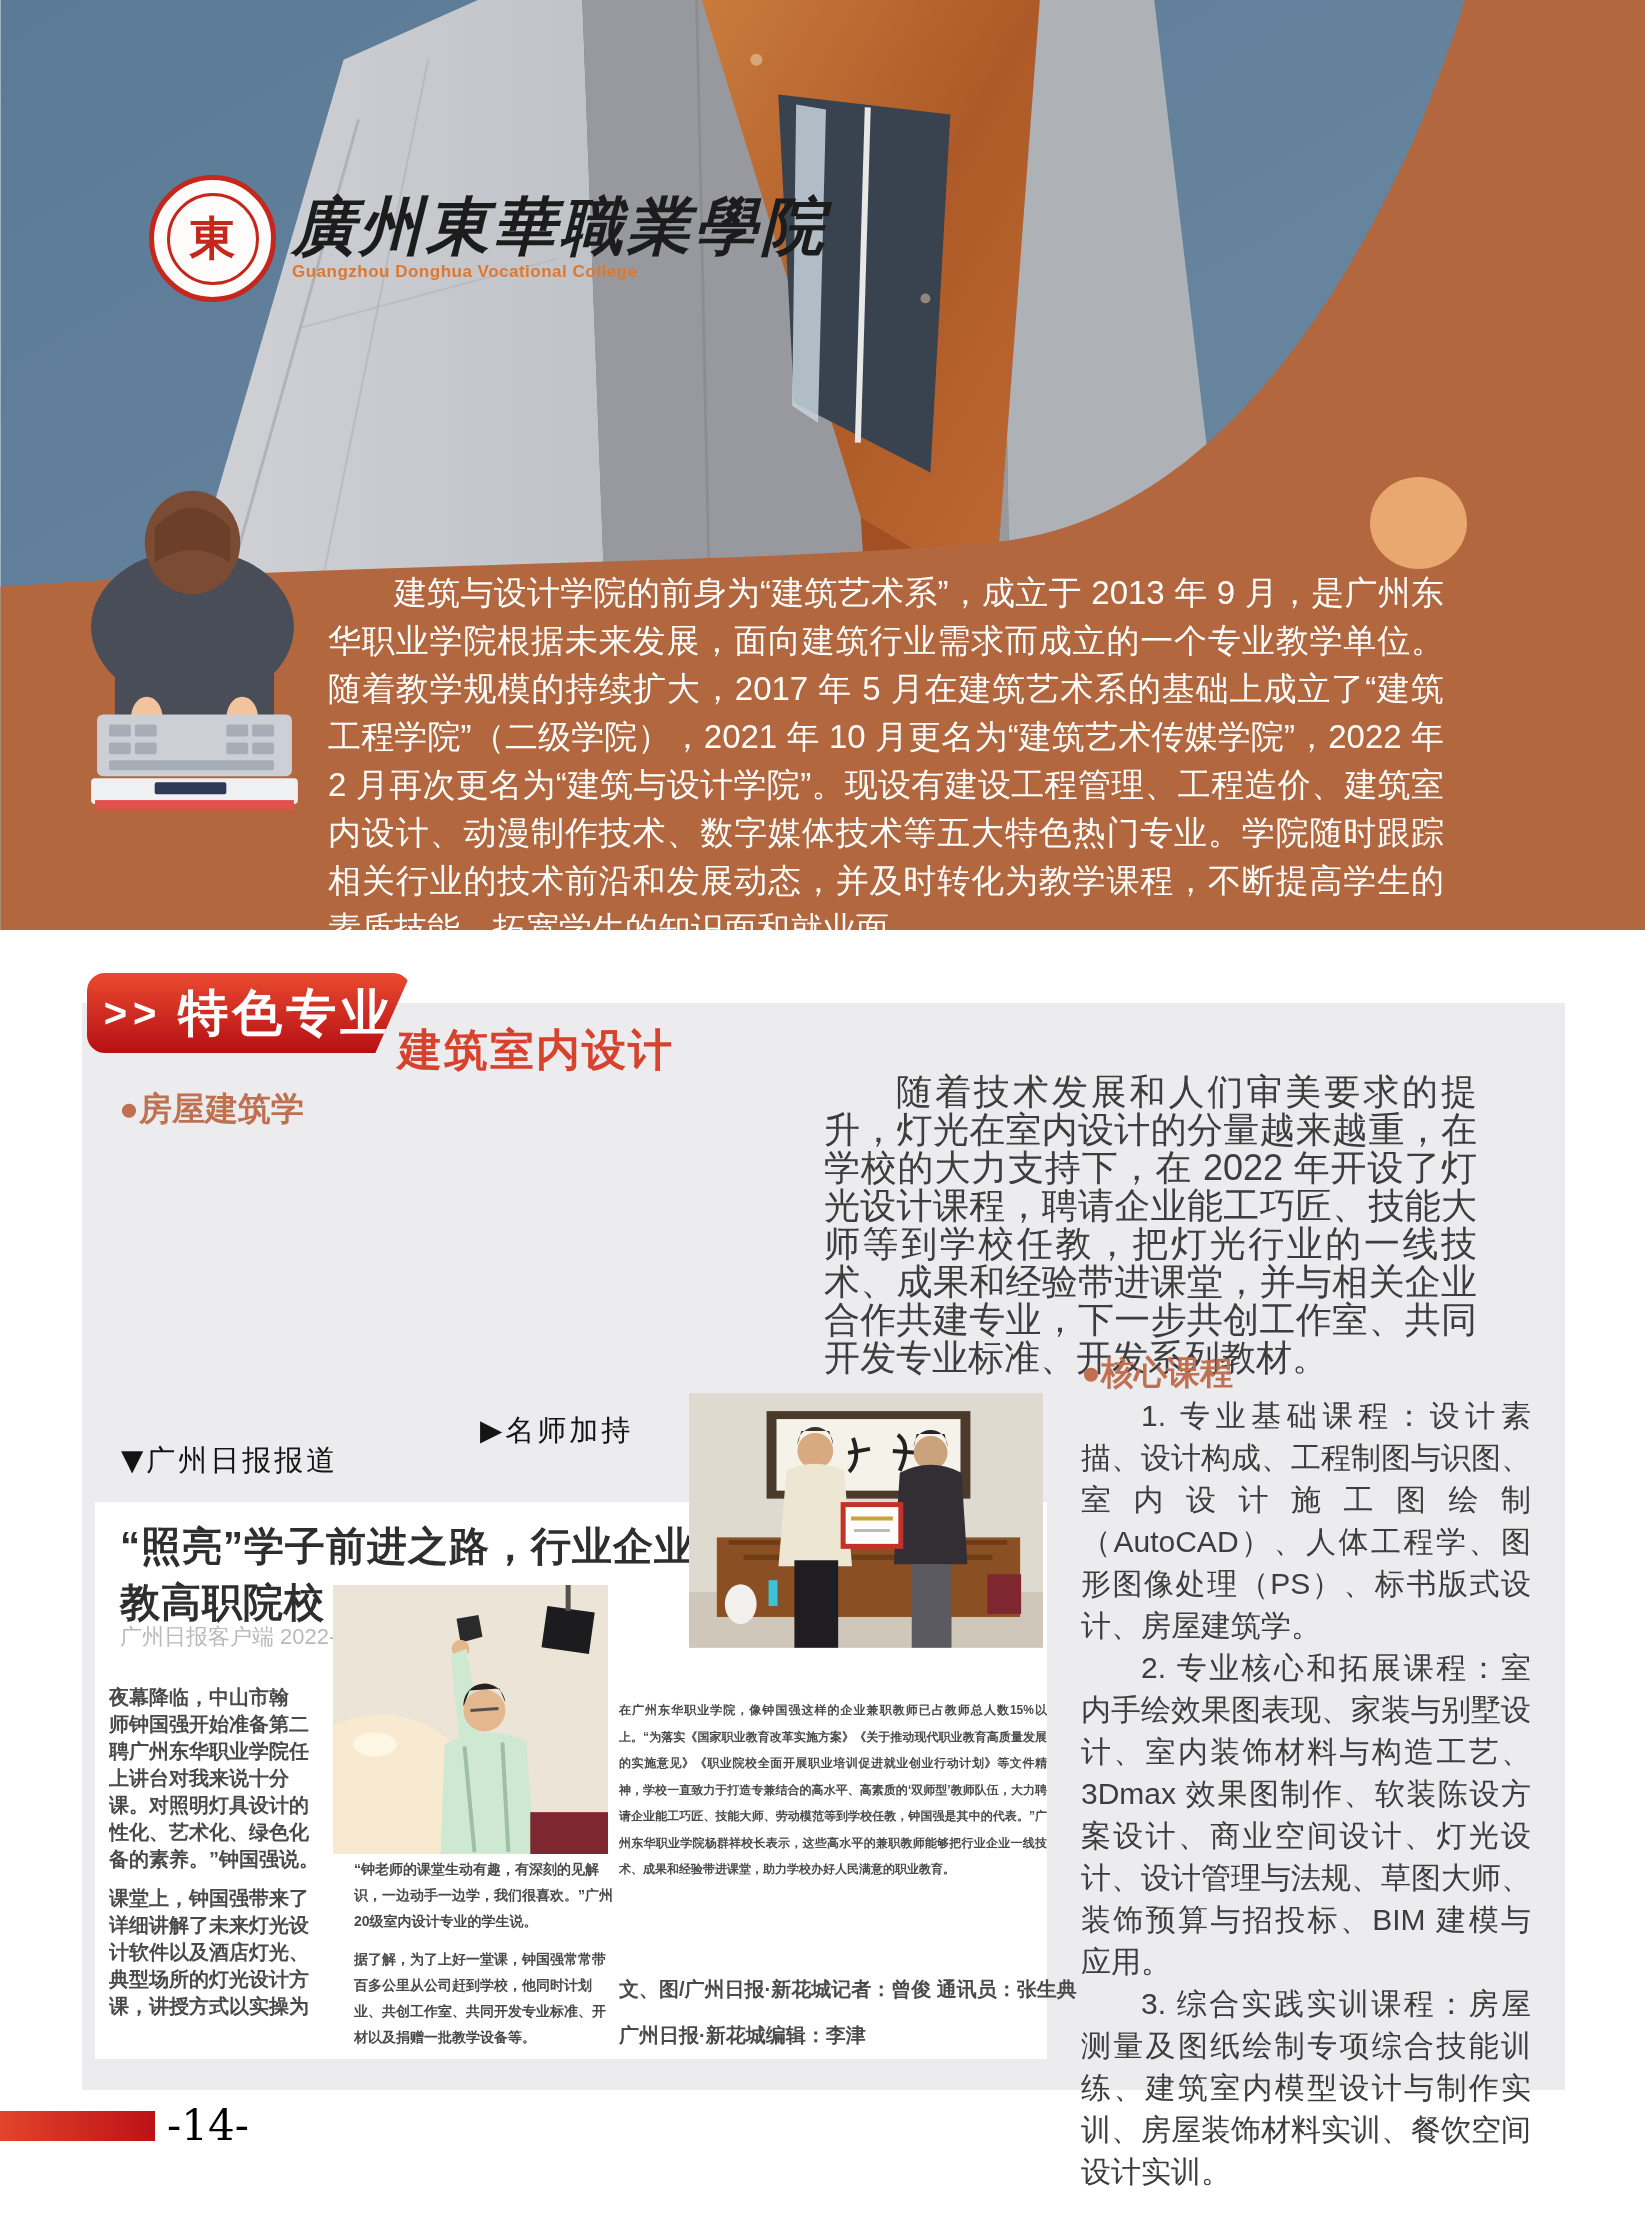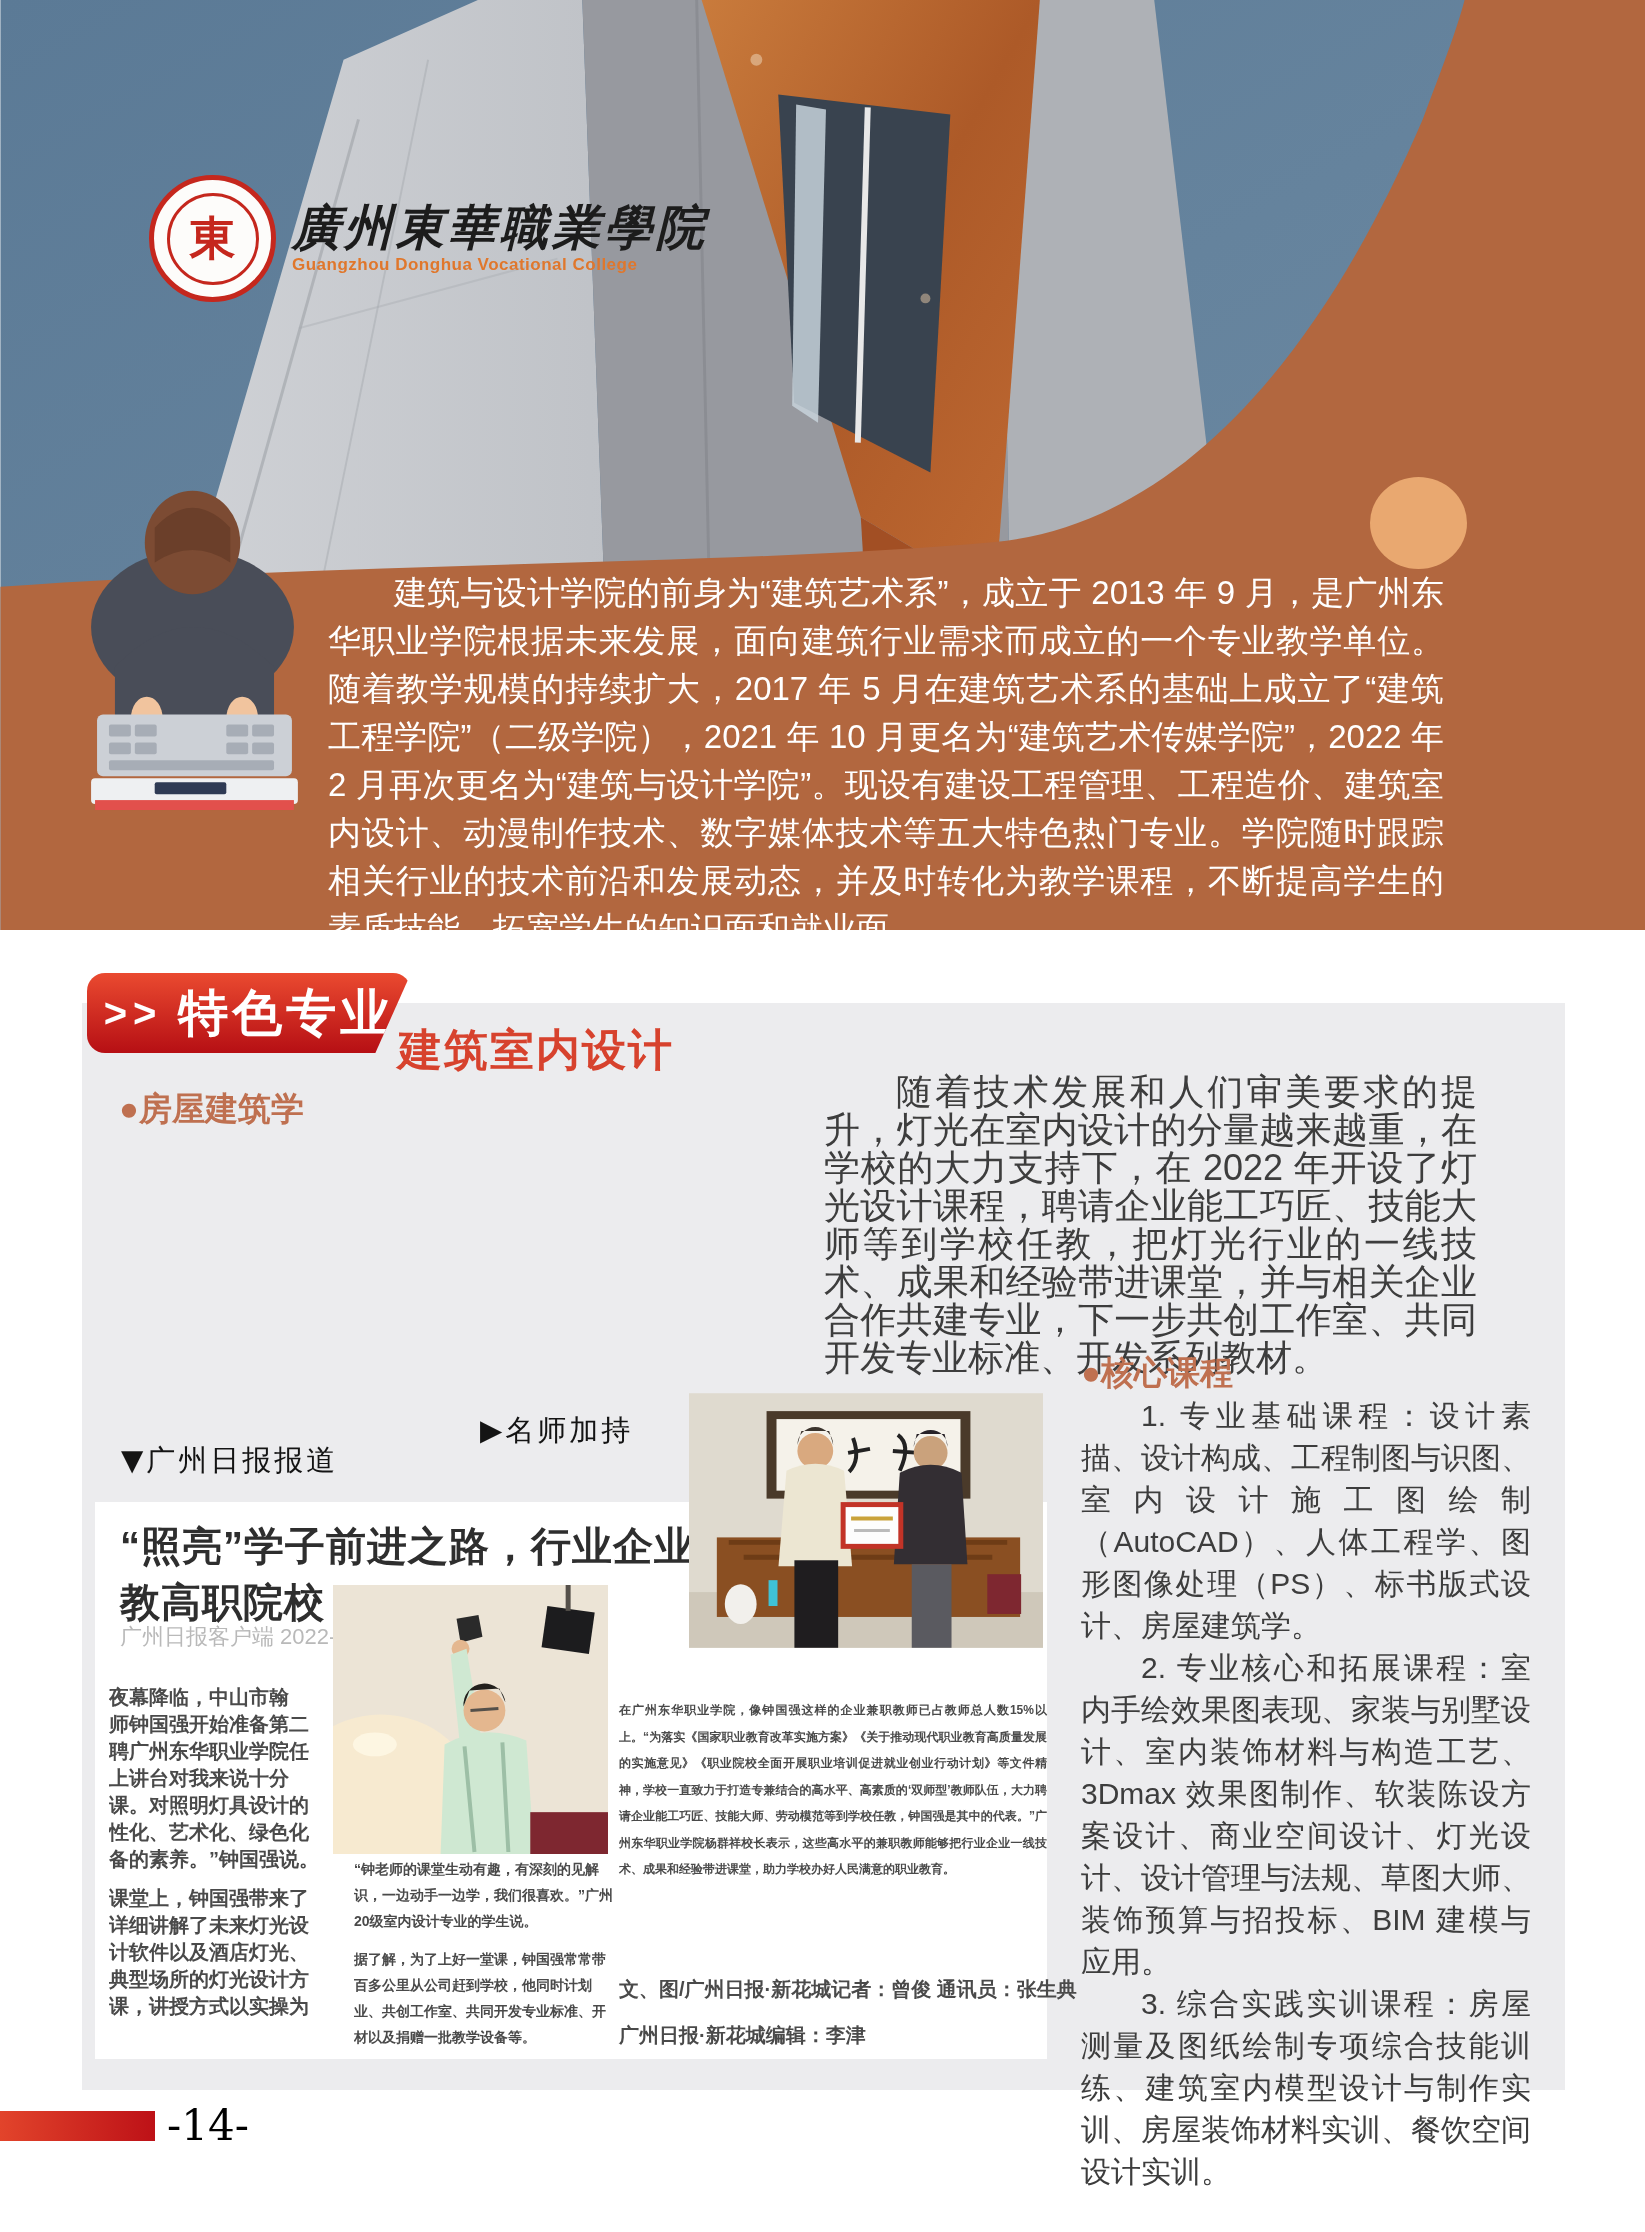--- a/index.html
+++ b/index.html
@@ -12,21 +12,21 @@
   .hero svg{display:block;}
 
   
   .logo{left:149px;top:175px;display:flex;align-items:center;gap:16px;}
   .seal{width:117px;height:117px;border-radius:50%;background:#fdfcfa;border:5px solid #c5271d;
         display:flex;align-items:center;justify-content:center;position:relative;}
   .seal-inner{width:86px;height:86px;border-radius:50%;border:3px solid #c5271d;
         display:flex;align-items:center;justify-content:center;}
   .seal-char{font-family:"DejaVu Serif",serif;font-size:46px;color:#c5271d;font-weight:700;}
   .logo-names{display:flex;flex-direction:column;}
-  .logo-zh{font-family:"DejaVu Serif",serif;font-style:italic;font-weight:700;font-size:48px;
+  .logo-zh{font-family:"DejaVu Serif",serif;font-style:italic;font-weight:700;font-size:63px;
            color:#1c1c1c;letter-spacing:4px;line-height:1.0;}
   .logo-en{font-size:17px;font-weight:700;color:#e0772c;letter-spacing:0.5px;margin-top:4px;}
 
   
   .title{left:326px;top:380px;color:#ffffff;font-weight:700;}
   .title-l1{font-size:58px;line-height:66px;word-spacing:24px;letter-spacing:1px;}
   .title-l2{display:flex;align-items:baseline;gap:103px;}
   .title-en2{font-size:58px;line-height:72px;word-spacing:24px;}
   .title-zh{font-size:64px;line-height:72px;letter-spacing:2px;}
 

